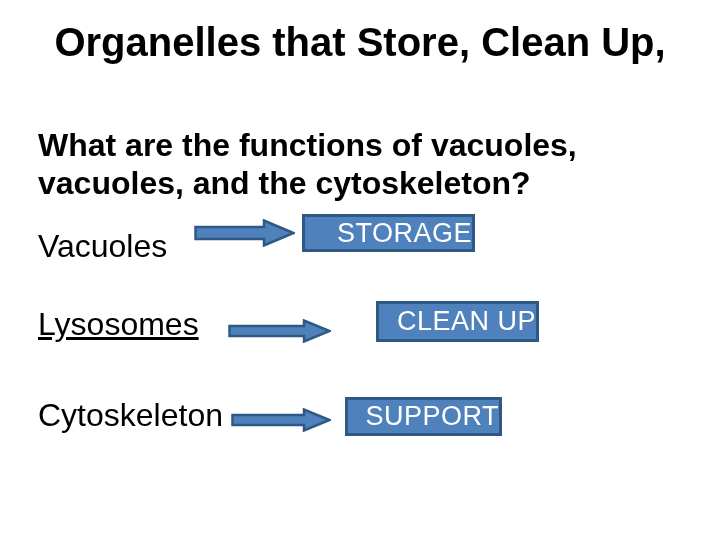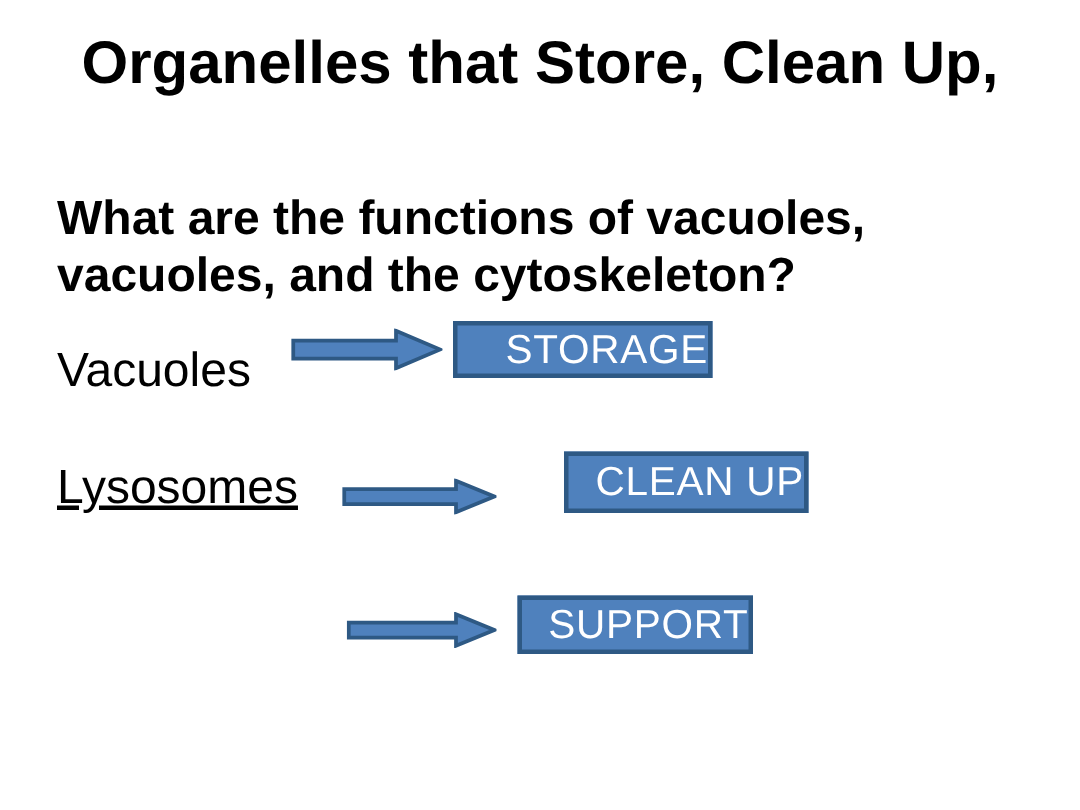--- a/index.html
+++ b/index.html
@@ -101,20 +101,21 @@
   <div class="row-label" id="label-2">Lysosomes</div>
   <div class="arrow" id="arrow-2">
     <svg width="103" height="24" viewBox="0 0 103 24" xmlns="http://www.w3.org/2000/svg">
       <polygon points="1.5,7 76,7 76,1.5 101.5,12 76,22.5 76,17 1.5,17" fill="var(--arrow-fill, #4F81BD)" stroke="var(--arrow-border, #2E5984)" stroke-width="2.5" stroke-linejoin="miter"></polygon>
     </svg>
   </div>
   <div class="answer-box" id="box-2">
     <span>CLEAN UP</span>
   </div>
 
+  <div class="row-label" id="label-3">Cytoskeleton</div>
   <div class="arrow" id="arrow-3">
     <svg width="100" height="24" viewBox="0 0 100 24" xmlns="http://www.w3.org/2000/svg">
       <polygon points="1.5,7 73,7 73,1.5 98.5,12 73,22.5 73,17 1.5,17" fill="var(--arrow-fill, #4F81BD)" stroke="var(--arrow-border, #2E5984)" stroke-width="2.5" stroke-linejoin="miter"></polygon>
     </svg>
   </div>
   <div class="answer-box" id="box-3">
     <span>SUPPORT</span>
   </div>
 
 </div>

